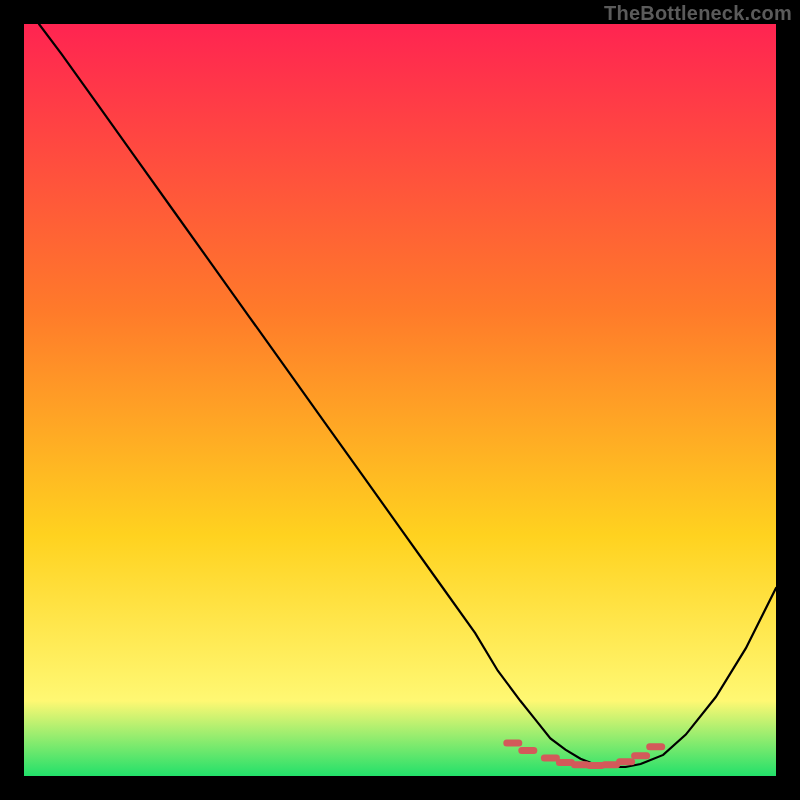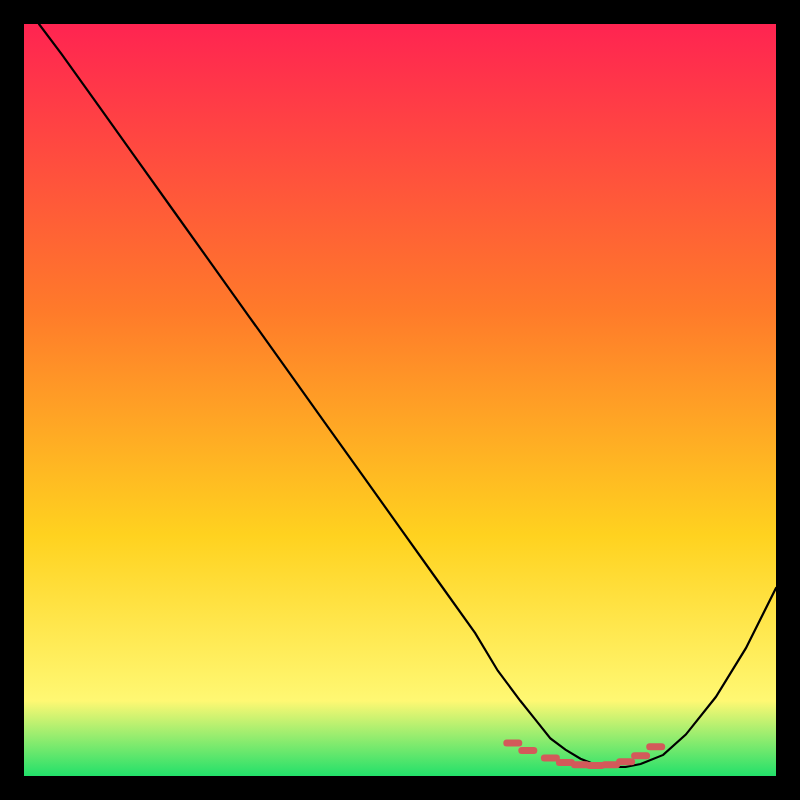--- a/index.html
+++ b/index.html
@@ -34,20 +34,21 @@
     height: 752px;
   }
   svg {
     display: block;
   }
 </style>
 </head>
 <body>
 
 <div class="outer">
+  <div class="watermark">TheBottleneck.com</div>
 
   <div class="plot-wrap">
     <svg id="chart-svg" width="752" height="752" viewBox="0 0 752 752">
       <defs>
         <linearGradient id="bg-grad" x1="0" y1="0" x2="0" y2="1">
           <stop id="g-top" offset="0%" stop-color="#ff2451"></stop>
           <stop id="g-m1" offset="38%" stop-color="#ff7a2a"></stop>
           <stop id="g-m2" offset="68%" stop-color="#ffd21f"></stop>
           <stop id="g-m3" offset="90%" stop-color="#fff873"></stop>
           <stop id="g-bot" offset="100%" stop-color="#22e06a"></stop>

